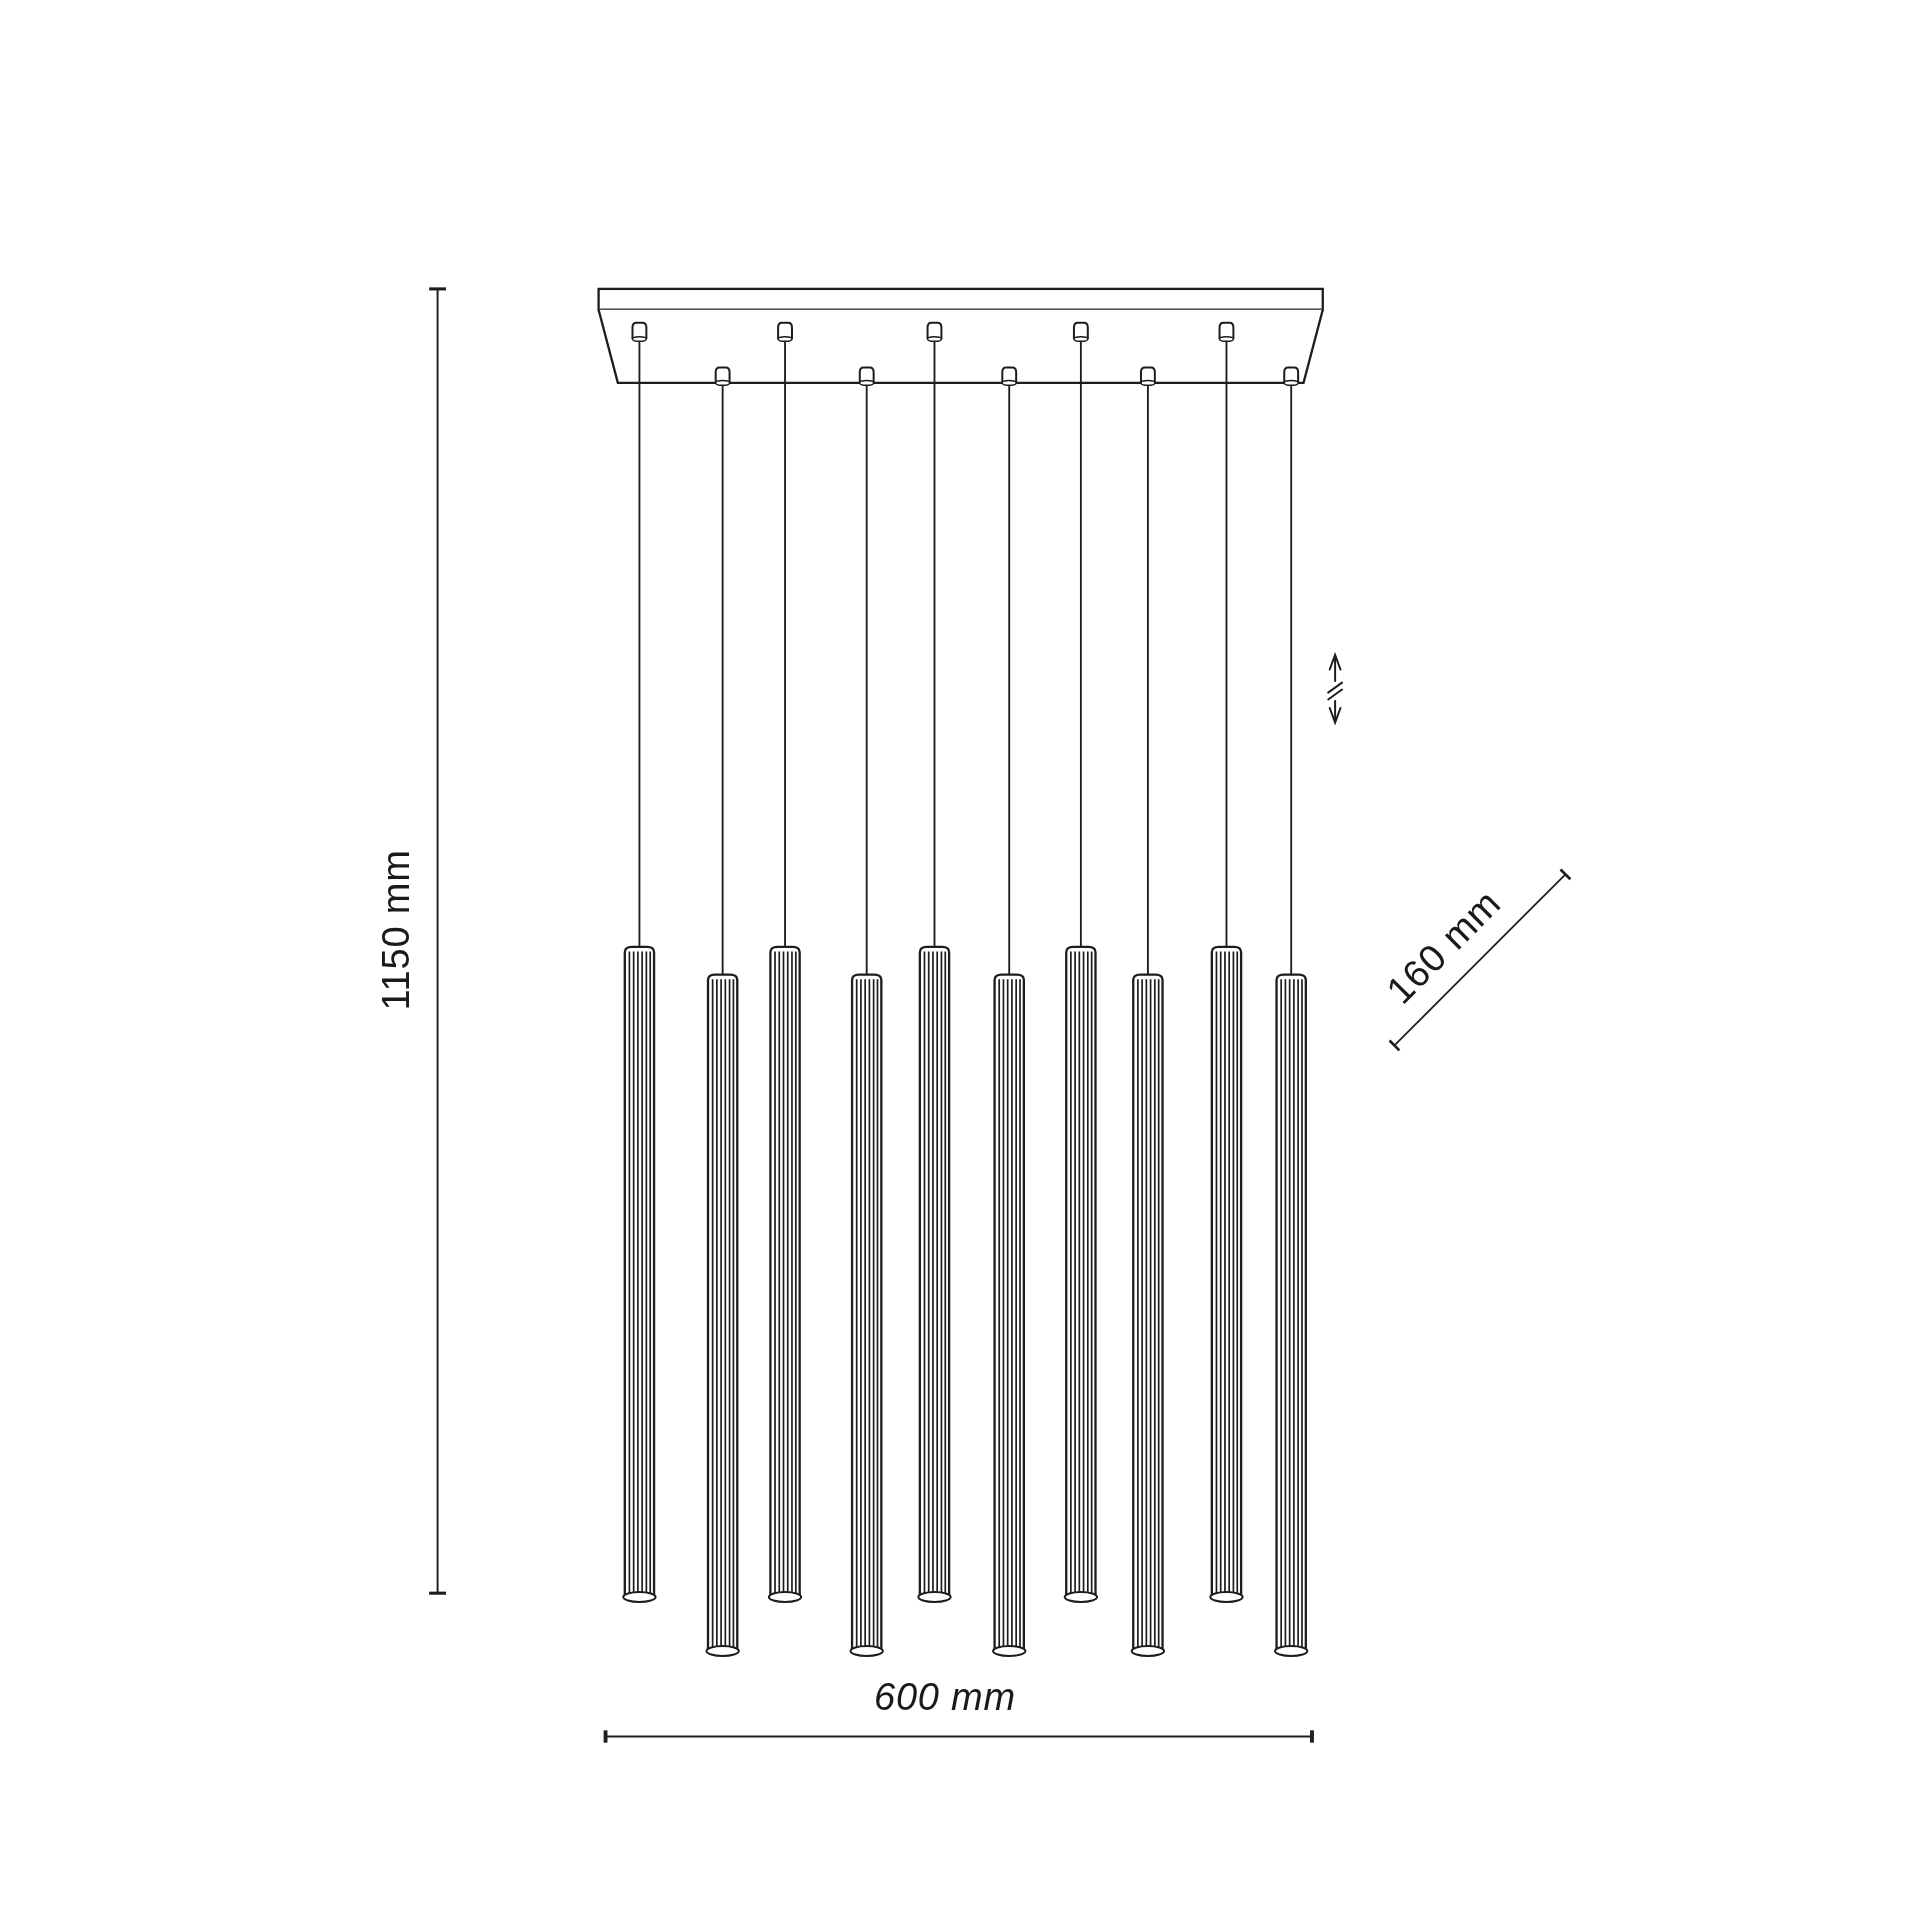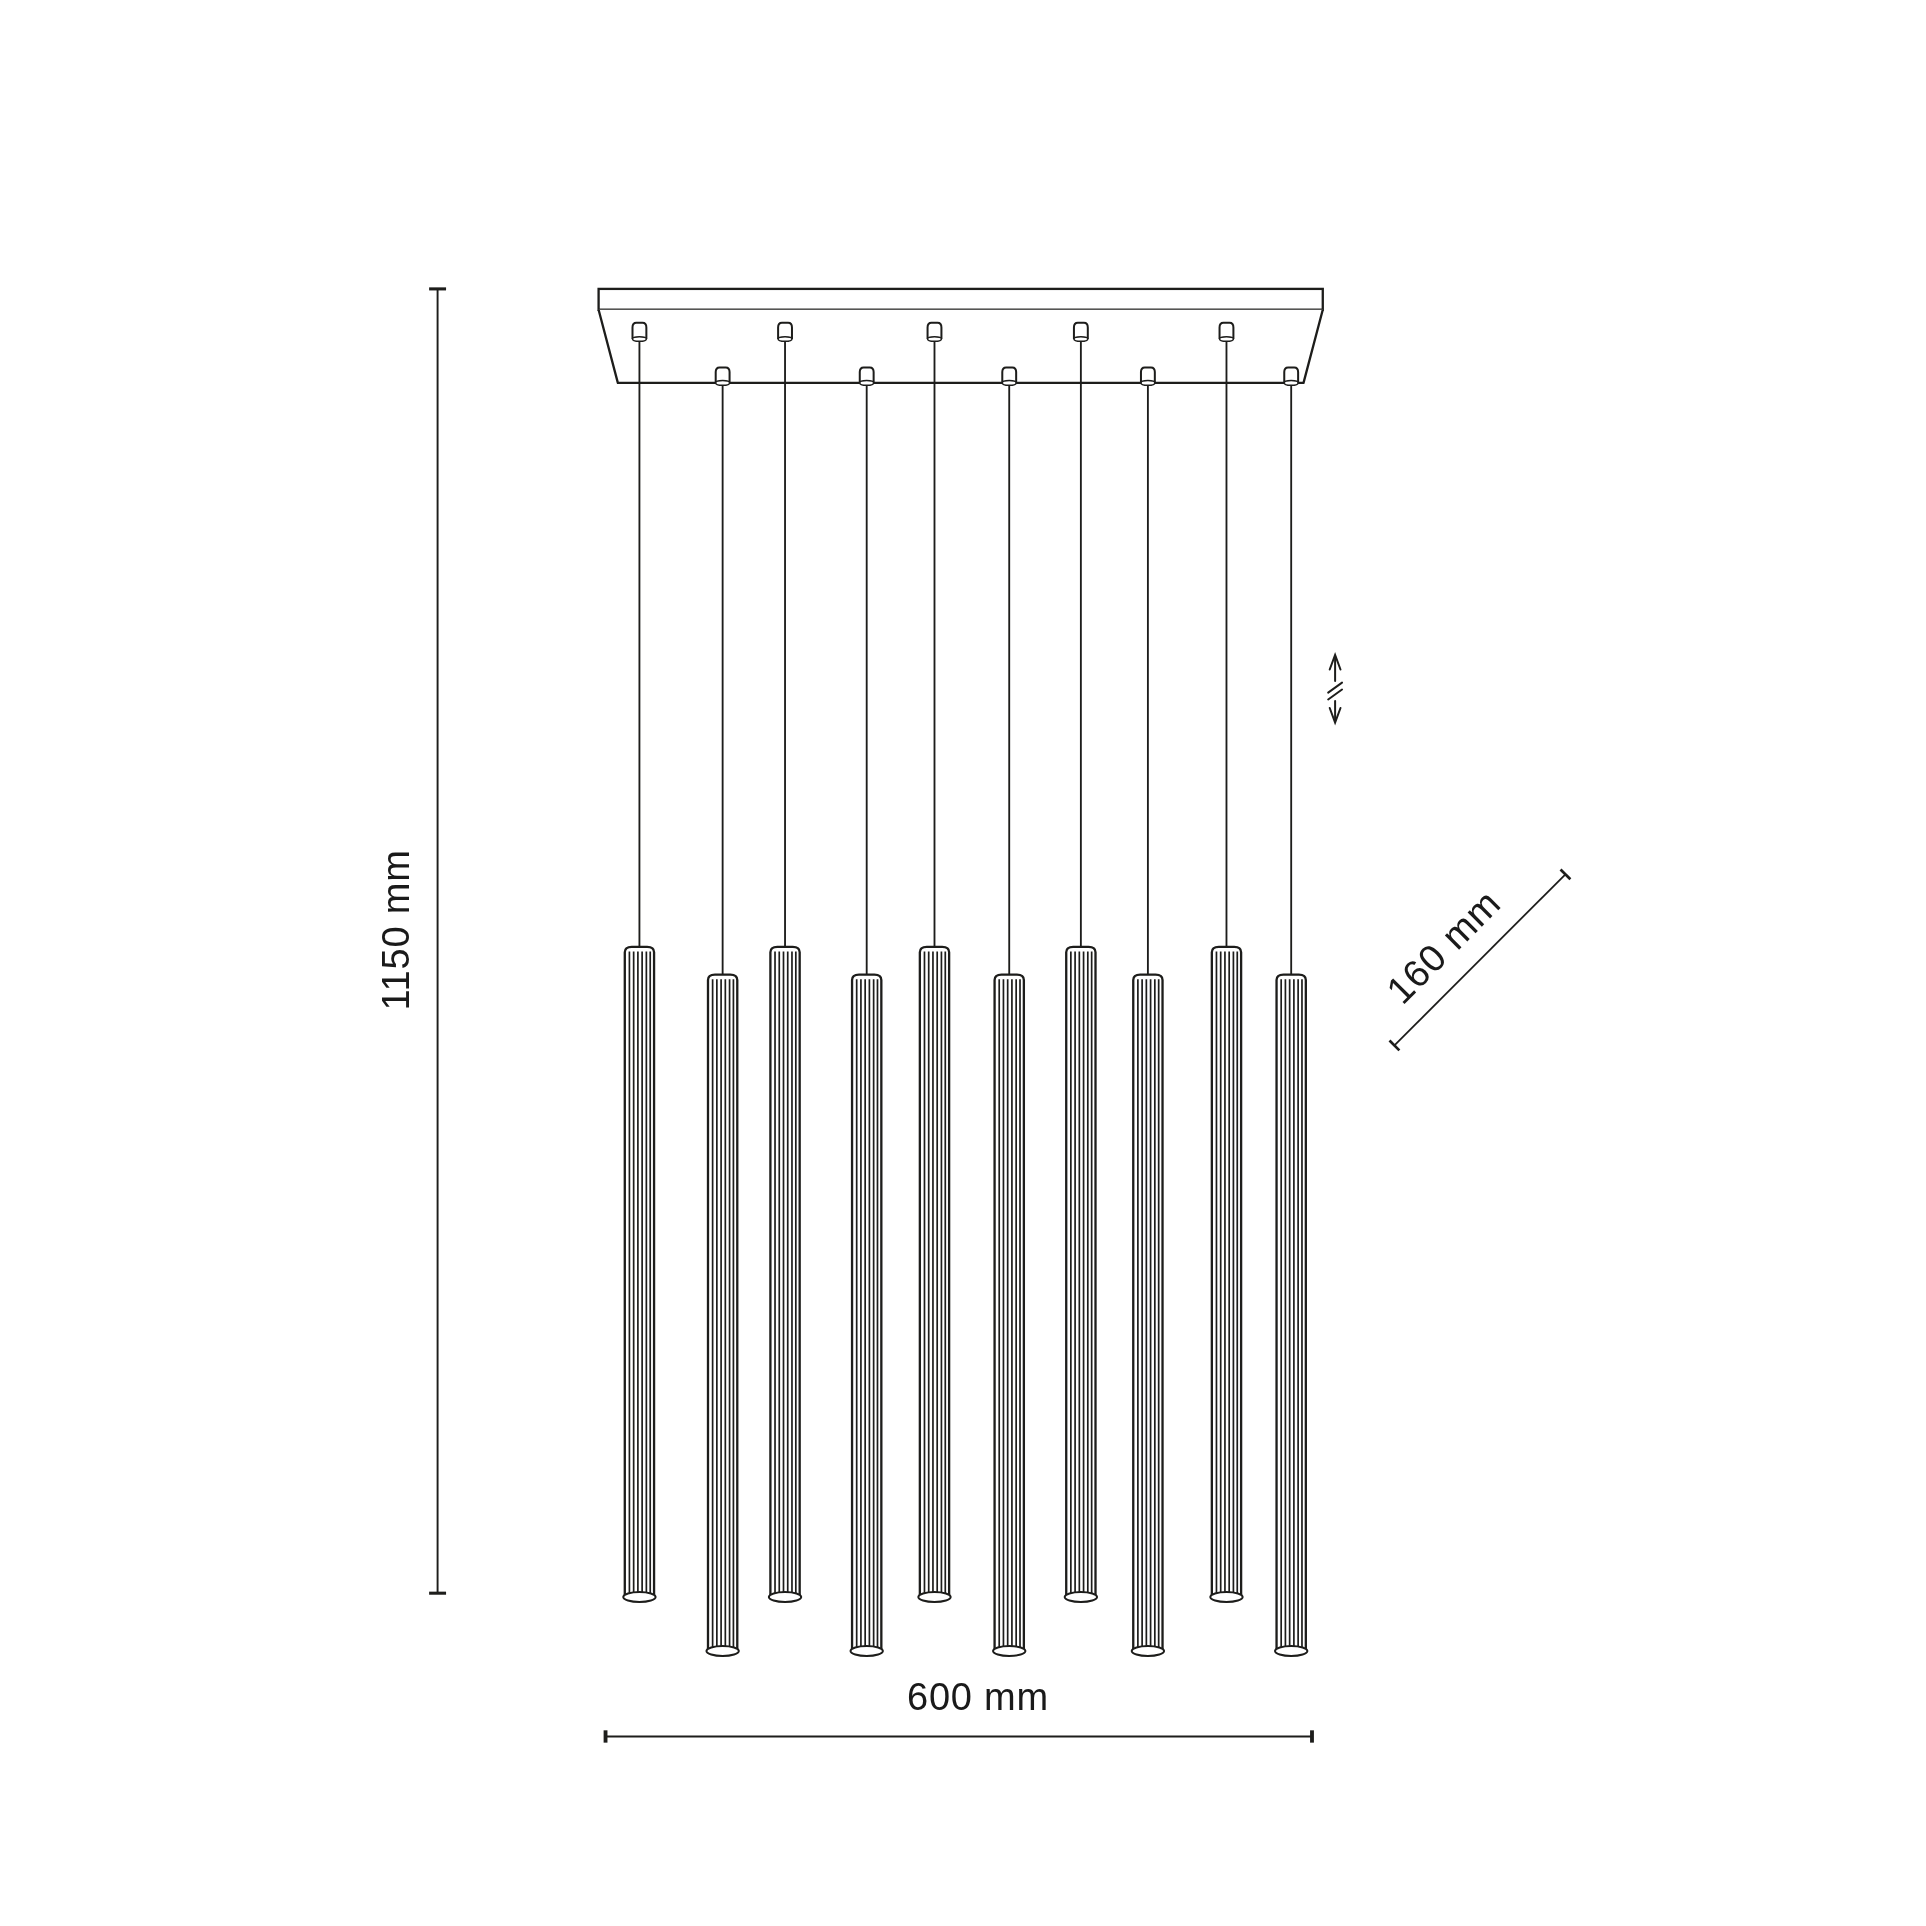--- a/index.html
+++ b/index.html
@@ -13,21 +13,21 @@
   .stage svg{position:absolute;left:0;top:0;}
   .dim-label{
     position:absolute;
     color:#1a1a1a;
     font-size:38px;
     letter-spacing:0.8px;
     white-space:nowrap;
     transform:translate(-50%,-50%);
   }
   #height-label{left:396px;top:930px;transform:translate(-50%,-50%) rotate(-90deg);}
-  #width-label{left:978px;top:1697px;}
+  #width-label{left:945px;top:1697px;font-style:italic;}
   #spacing-label{left:1444px;top:947px;transform:translate(-50%,-50%) rotate(-45deg);}
 </style>
 </head>
 <body>
 
 <div class="stage">
 
   <svg id="drawing" width="1926" height="1926" viewBox="0 0 2500 2500">
       <rect x="777" y="375" width="940" height="27" fill="#fff" stroke="#1d1d1b" stroke-width="3"></rect>
       <path d="M777 402 L802 497 H1692 L1717 402" fill="#fff" stroke="#1d1d1b" stroke-width="3" stroke-linejoin="round"></path>

